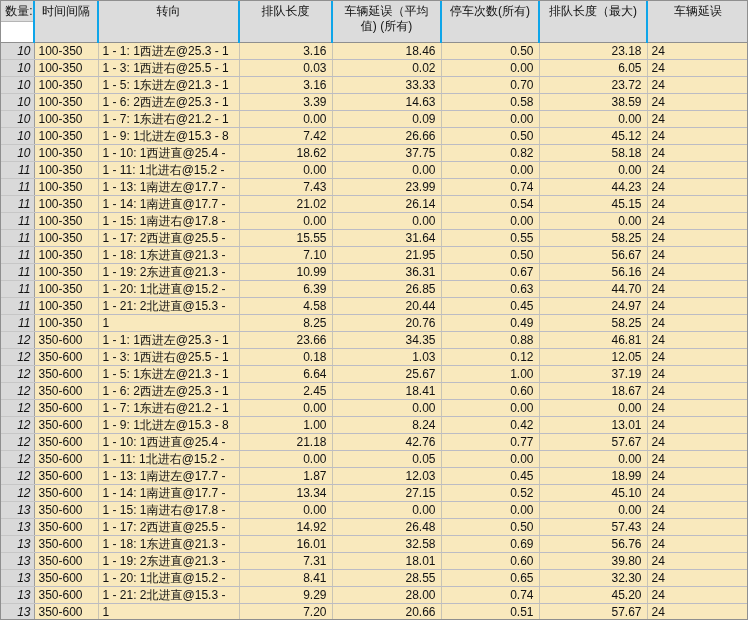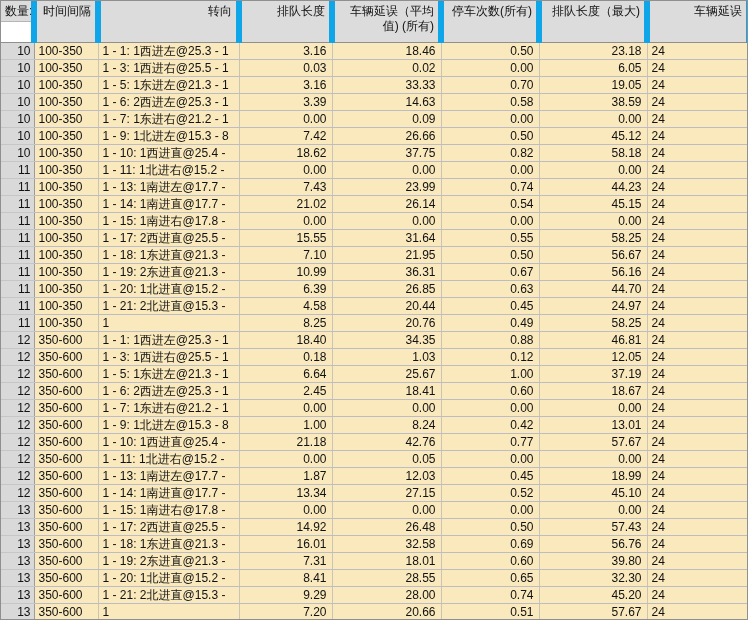--- a/index.html
+++ b/index.html
@@ -23,23 +23,23 @@
   col.c-intv  { width: 64px; }
   col.c-turn  { width: 141px; }
   col.c-q     { width: 93px; }
   col.c-delay { width: 109px; }
   col.c-stops { width: 98px; }
   col.c-qmax  { width: 108px; }
   col.c-runs  { width: 102px; }
 
   thead th {
     background: #dcdcdc;
-    border-right: 6px solid #0ea5e9;
+    border-right: 2px solid #0ea5e9;
     border-bottom: 1px solid #8f8f8f;
-    font-weight: normal; text-align: right;
+    font-weight: normal; text-align: center;
     vertical-align: top;
     padding: 3px 4px 0 4px;
     height: 38px;
     font-size: 12px; line-height: 15px;
     overflow: hidden;
   }
   thead th.corner {
     background: #ffffff;
     padding: 0;
   }
@@ -58,20 +58,21 @@
     border-right: 1px solid #c9c4b4;
     border-bottom: 1px solid #bcbcc4;
     white-space: nowrap; overflow: hidden;
   }
   tbody td.rowhead {
     background: #d9d9d9;
     text-align: right;
     padding-right: 3px;
     border-right: 1px solid #9c9c9c;
     border-bottom: 1px solid #c6c6c6;
+    font-style: italic;
   }
   tbody td.num { text-align: right; padding-right: 5px; }
   tbody td.left { text-align: left; }
 </style>
 </head>
 <body>
 
 <div class="wrap">
   <table>
     <colgroup>
@@ -119,21 +120,21 @@
           <td class="num">6.05</td>
           <td class="left">24</td>
         </tr>
         <tr>
           <td class="rowhead">10</td>
           <td class="left">100-350</td>
           <td class="left">1 - 5: 1东进左@21.3 - 1</td>
           <td class="num">3.16</td>
           <td class="num">33.33</td>
           <td class="num">0.70</td>
-          <td class="num">19.05</td>
+          <td class="num">23.72</td>
           <td class="left">24</td>
         </tr>
         <tr>
           <td class="rowhead">10</td>
           <td class="left">100-350</td>
           <td class="left">1 - 6: 2西进左@25.3 - 1</td>
           <td class="num">3.39</td>
           <td class="num">14.63</td>
           <td class="num">0.58</td>
           <td class="num">38.59</td>
@@ -266,21 +267,21 @@
           <td class="num">8.25</td>
           <td class="num">20.76</td>
           <td class="num">0.49</td>
           <td class="num">58.25</td>
           <td class="left">24</td>
         </tr>
         <tr>
           <td class="rowhead">12</td>
           <td class="left">350-600</td>
           <td class="left">1 - 1: 1西进左@25.3 - 1</td>
-          <td class="num">18.40</td>
+          <td class="num">23.66</td>
           <td class="num">34.35</td>
           <td class="num">0.88</td>
           <td class="num">46.81</td>
           <td class="left">24</td>
         </tr>
         <tr>
           <td class="rowhead">12</td>
           <td class="left">350-600</td>
           <td class="left">1 - 3: 1西进右@25.5 - 1</td>
           <td class="num">0.18</td>

